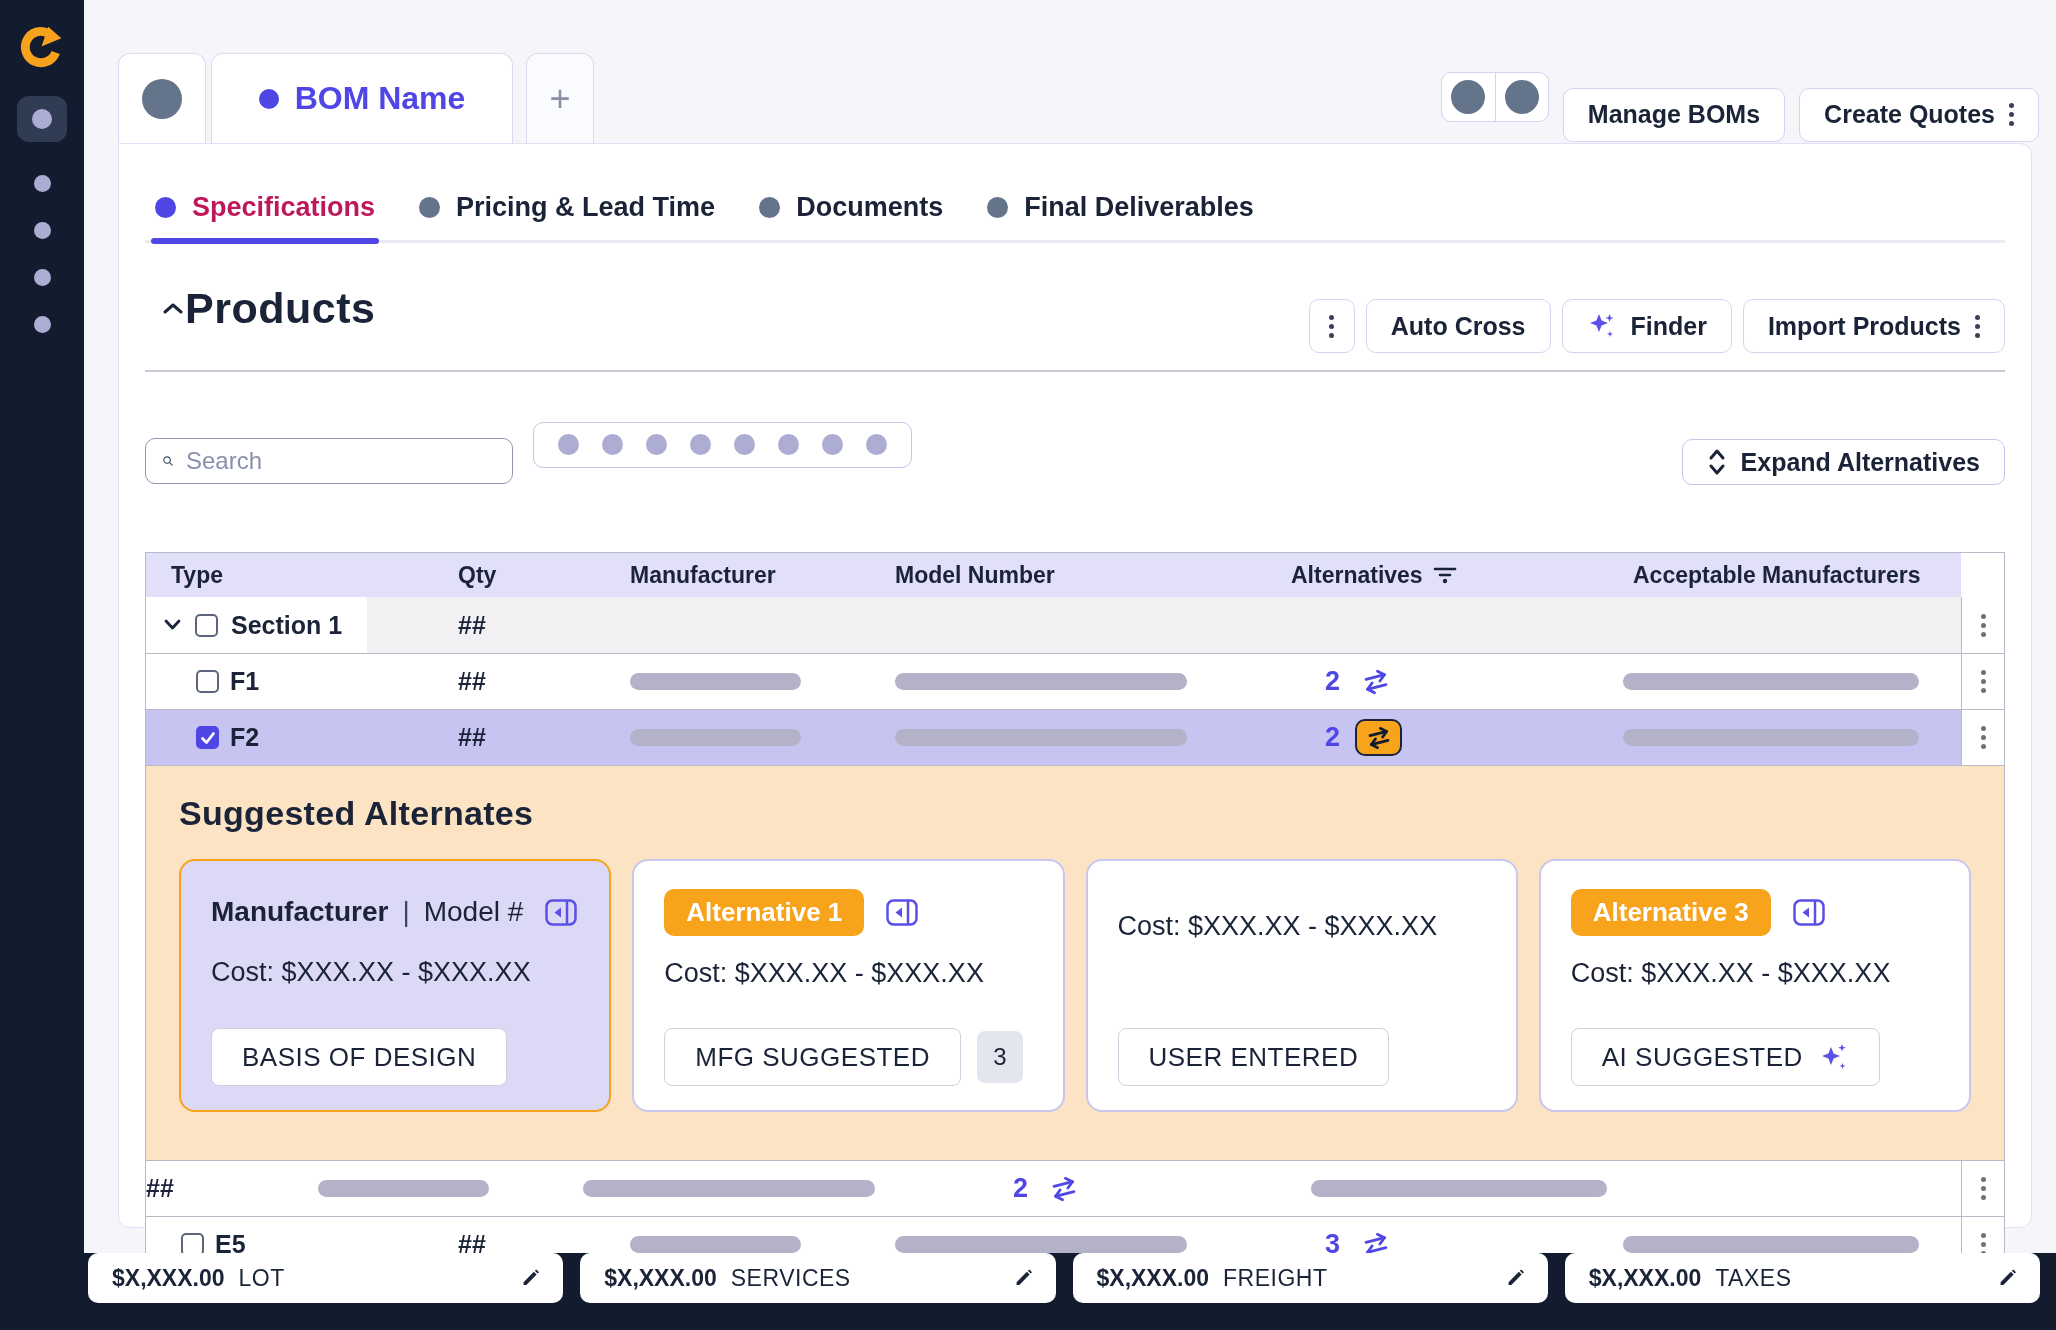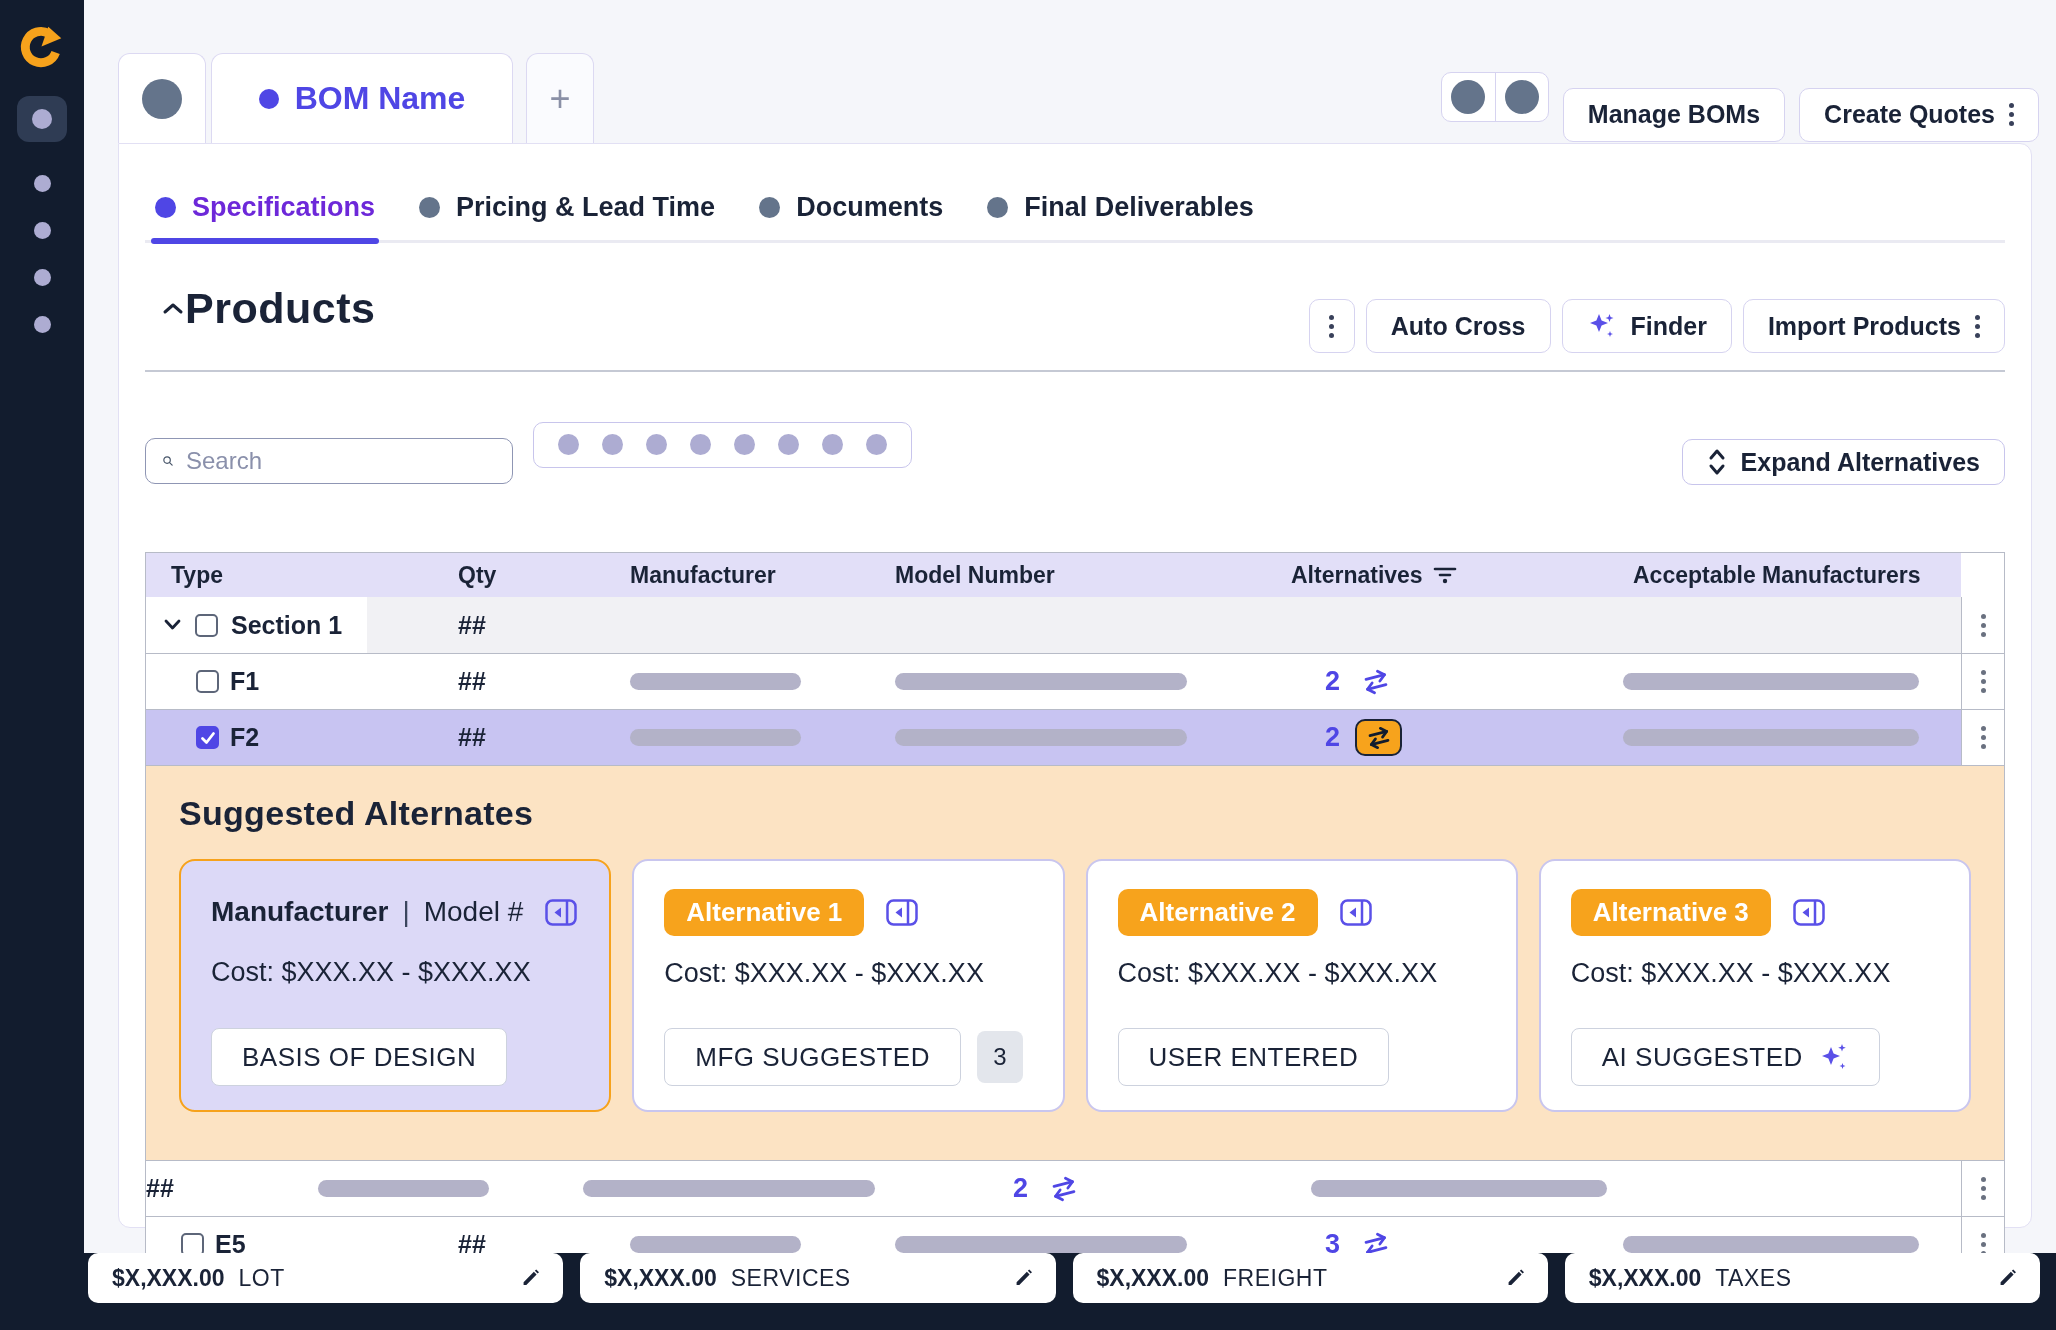--- a/index.html
+++ b/index.html
@@ -83,21 +83,21 @@
     position:absolute; left:34px; top:143px; width:1914px; height:1085px;
     background:#fff; border:1.5px solid #E2E0F4; border-radius:0 12px 12px 12px;
     padding:0 26px; z-index:1;
   }
 
   .page-tabs { display:flex; gap:44px; padding:48px 10px 0; border-bottom:3px solid #EAEAF2; }
   .ptab { display:flex; align-items:center; gap:16px; padding-bottom:17px; position:relative; cursor:pointer; }
   .ptab .tdot { width:21px; height:21px; border-radius:50%; background:#64748B; }
   .ptab .tlabel { font-size:27px; font-weight:bold; color:#1A2337; }
   .ptab.active .tdot { background:#4F46E5; }
-  .ptab.active .tlabel { color:#6d28d9; }
+  .ptab.active .tlabel { color:#be185d; }
   .ptab.active::after { content:""; position:absolute; left:-4px; right:-4px; bottom:-4px; height:6px; background:#4F46E5; border-radius:3px; }
 
   .products-header { display:flex; align-items:center; padding:21px 0 17px; border-bottom:2.5px solid #C5C9D4; }
   .caret-up { margin-left:16px; }
   .products-title { font-size:43px; font-weight:bold; letter-spacing:0.5px; }
   .ph-spacer { flex:1; }
   .products-header .btn { margin-left:11px; }
   .btn.icon-only { width:46px; padding:0; }
 
   .toolbar { margin-top:32px; display:flex; align-items:center; }
@@ -488,28 +488,20 @@
               <div class="card-cost">Cost: $XXX.XX - $XXX.XX</div>
               <div class="card-actions">
                 <span class="tag-btn">
                     <span>MFG SUGGESTED</span>
                   </span>
                 <span class="count-box">3</span>
               </div>
             </div>
 
             <div class="card">
-              <div class="card-titlerow">
-                <span class="badge">Alternative 2</span>
-                <svg width="32" height="27" viewBox="0 0 32 27">
-                  <rect x="1.5" y="1.5" width="29" height="24" rx="6" fill="none" stroke="#5A50E8" stroke-width="2.5"></rect>
-                  <line x1="22" y1="2" x2="22" y2="25" stroke="#5A50E8" stroke-width="2.5"></line>
-                  <path d="M16 8.5 L9.5 13.5 L16 18.5 Z" fill="#5A50E8"></path>
-                </svg>
-              </div>
               <div class="card-cost">Cost: $XXX.XX - $XXX.XX</div>
               <div class="card-actions">
                 <span class="tag-btn">
                     <span>USER ENTERED</span>
                   </span>
               </div>
             </div>
 
             <div class="card">
               <div class="card-titlerow">

